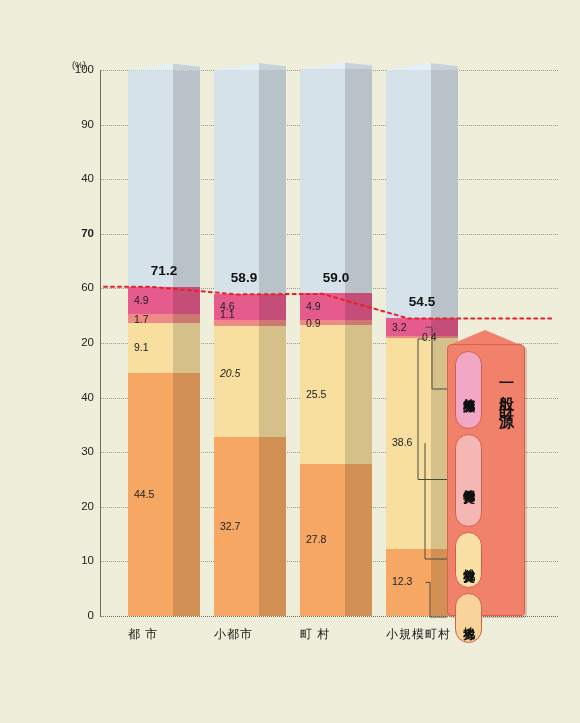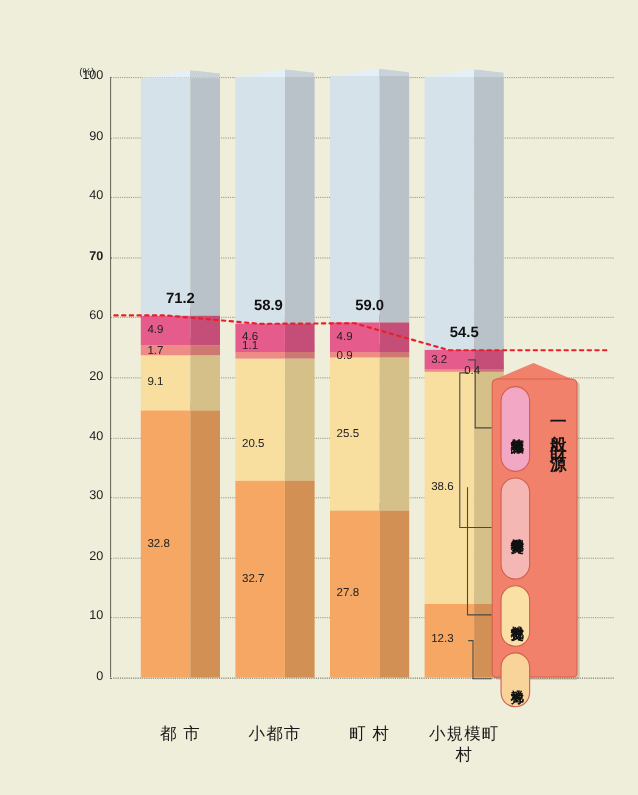--- a/index.html
+++ b/index.html
@@ -27,22 +27,22 @@
     border-top:1px dotted #9a9a8c;
   }
   .gridline.zero{border-top:1px dotted #6d6d60;}
   .yaxis-line{
     position:absolute;left:100px;top:70px;width:0;height:546px;
     border-left:1px solid #6d6d60;
   }
 
   
   .catlabel{
-    position:absolute;top:658px;font-size:15px;color:#1a1a1a;
-    text-align:center;letter-spacing:1px;
+    position:absolute;top:626px;font-size:12px;color:#1a1a1a;
+    letter-spacing:1px;
   }
 
   
   .bar{position:absolute;bottom:107px;}
   .seg{position:absolute;left:0;width:100%;}
   .seg .face{
     position:absolute;left:0;top:0;width:62%;height:100%;
   }
   .seg .side{
     position:absolute;right:0;top:0;width:38%;height:100%;
@@ -135,21 +135,21 @@
       <div class="ytick" style="top: 343px;">20</div>
       <div class="ytick" style="top: 288.4px; text-align: right;">60</div>
       <div class="ytick" style="top: 233.8px; font-weight: bold;">70</div>
       <div class="ytick" style="top: 179.2px;">40</div>
       <div class="ytick" style="top: 124.6px;">90</div>
       <div class="ytick" style="top: 70px;">100</div>
     </div>
   <div class="yaxis-line"></div>
 
   <div id="bars-layer">
-      <div class="seg-label" style="left: 134px; top: 487.515px; position: absolute;">32.8</div>
+      <div class="seg-label" style="left: 134px; top: 487.515px; position: absolute;">44.5</div>
       <div class="seg-label" style="left: 134px; top: 341.187px; position: absolute;">9.1</div>
       <div class="seg-label" style="left: 134px; top: 312.703px; position: absolute;">1.7</div>
       <div class="seg-label" style="left: 134px; top: 293.685px; position: absolute;">4.9</div>
       <div class="bar" style="left: 128px; width: 72px; height: 546px; bottom: 107px;">
         <div class="seg" style="bottom: 0px; height: 242.97px;">
           <div class="face" style="background: rgb(245, 167, 99);"></div>
           <div class="side" style="background: rgb(211, 144, 85);"></div>
           <div class="lid" style="background: linear-gradient(to right, rgb(255, 177, 105) 0px, rgb(255, 177, 105) 62%, rgb(228, 155, 92) 62%, rgb(228, 155, 92) 100%); clip-path: polygon(0px 100%, 62% 0px, 100% 45%, 100% 100%);"></div>
         </div>
         <div class="seg" style="bottom: 242.97px; height: 49.686px;">
@@ -168,21 +168,21 @@
           <div class="lid" style="background: linear-gradient(to right, rgb(243, 96, 147) 0px, rgb(243, 96, 147) 62%, rgb(213, 85, 129) 62%, rgb(213, 85, 129) 100%); clip-path: polygon(0px 100%, 62% 0px, 100% 45%, 100% 100%);"></div>
         </div>
         <div class="seg" style="bottom: 328.692px; height: 216.762px;">
           <div class="face" style="background: rgb(214, 226, 233);"></div>
           <div class="side" style="background: rgb(184, 194, 200);"></div>
           <div class="lid" style="background: linear-gradient(to right, rgb(227, 240, 247) 0px, rgb(227, 240, 247) 62%, rgb(199, 210, 217) 62%, rgb(199, 210, 217) 100%); clip-path: polygon(0px 100%, 62% 0px, 100% 45%, 100% 100%);"></div>
         </div>
       </div>
       <div class="total-label" style="left: 128px; width: 72px; top: 262.762px;">71.2</div>
       <div class="seg-label" style="left: 220px; top: 519.729px; position: absolute;">32.7</div>
-      <div class="seg-label" style="left: 220px; top: 397px; position: absolute;">20.5</div>
+      <div class="seg-label" style="left: 220px; top: 367px; position: absolute; font-style: italic;">20.5</div>
       <div class="seg-label" style="left: 220px; top: 308px; position: absolute;">1.1</div>
       <div class="seg-label" style="left: 220px; top: 299.964px; position: absolute;">4.6</div>
       <div class="bar" style="left: 214px; width: 72px; height: 546px; bottom: 107px;">
         <div class="seg" style="bottom: 0px; height: 178.542px;">
           <div class="face" style="background: rgb(245, 167, 99);"></div>
           <div class="side" style="background: rgb(211, 144, 85);"></div>
           <div class="lid" style="background: linear-gradient(to right, rgb(255, 177, 105) 0px, rgb(255, 177, 105) 62%, rgb(228, 155, 92) 62%, rgb(228, 155, 92) 100%); clip-path: polygon(0px 100%, 62% 0px, 100% 45%, 100% 100%);"></div>
         </div>
         <div class="seg" style="bottom: 178.542px; height: 111.93px;">
           <div class="face" style="background: rgb(248, 223, 160);"></div>

